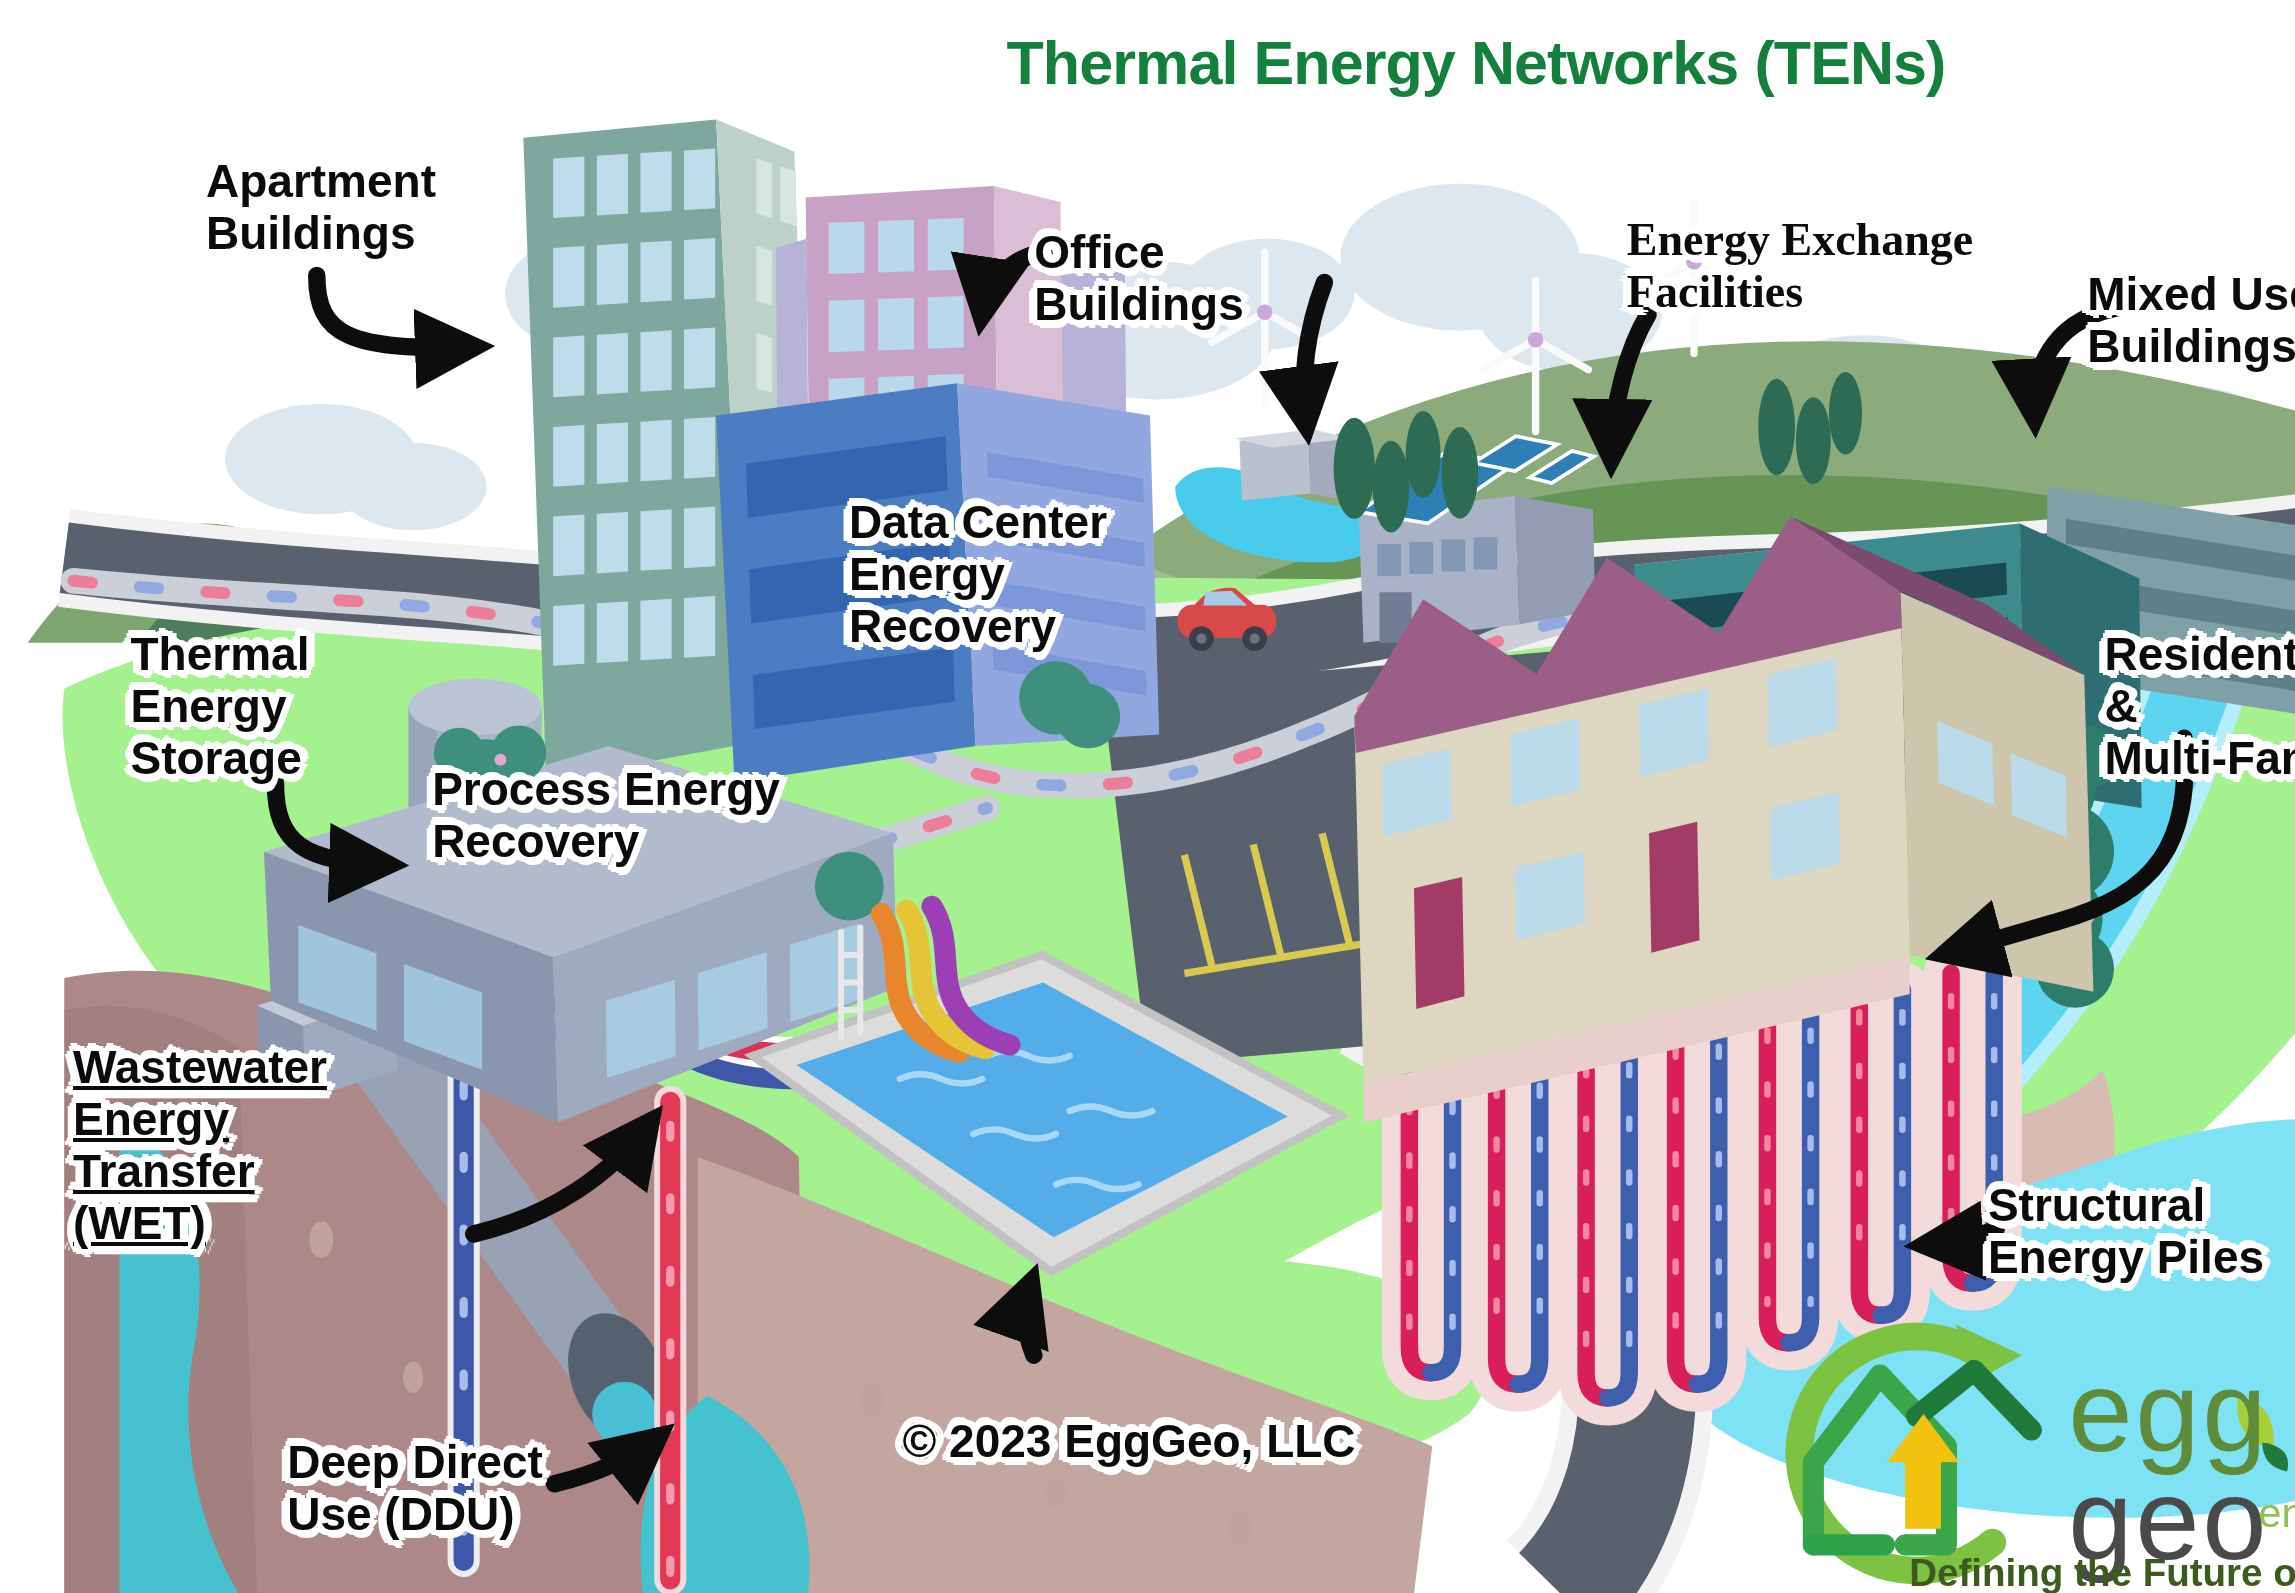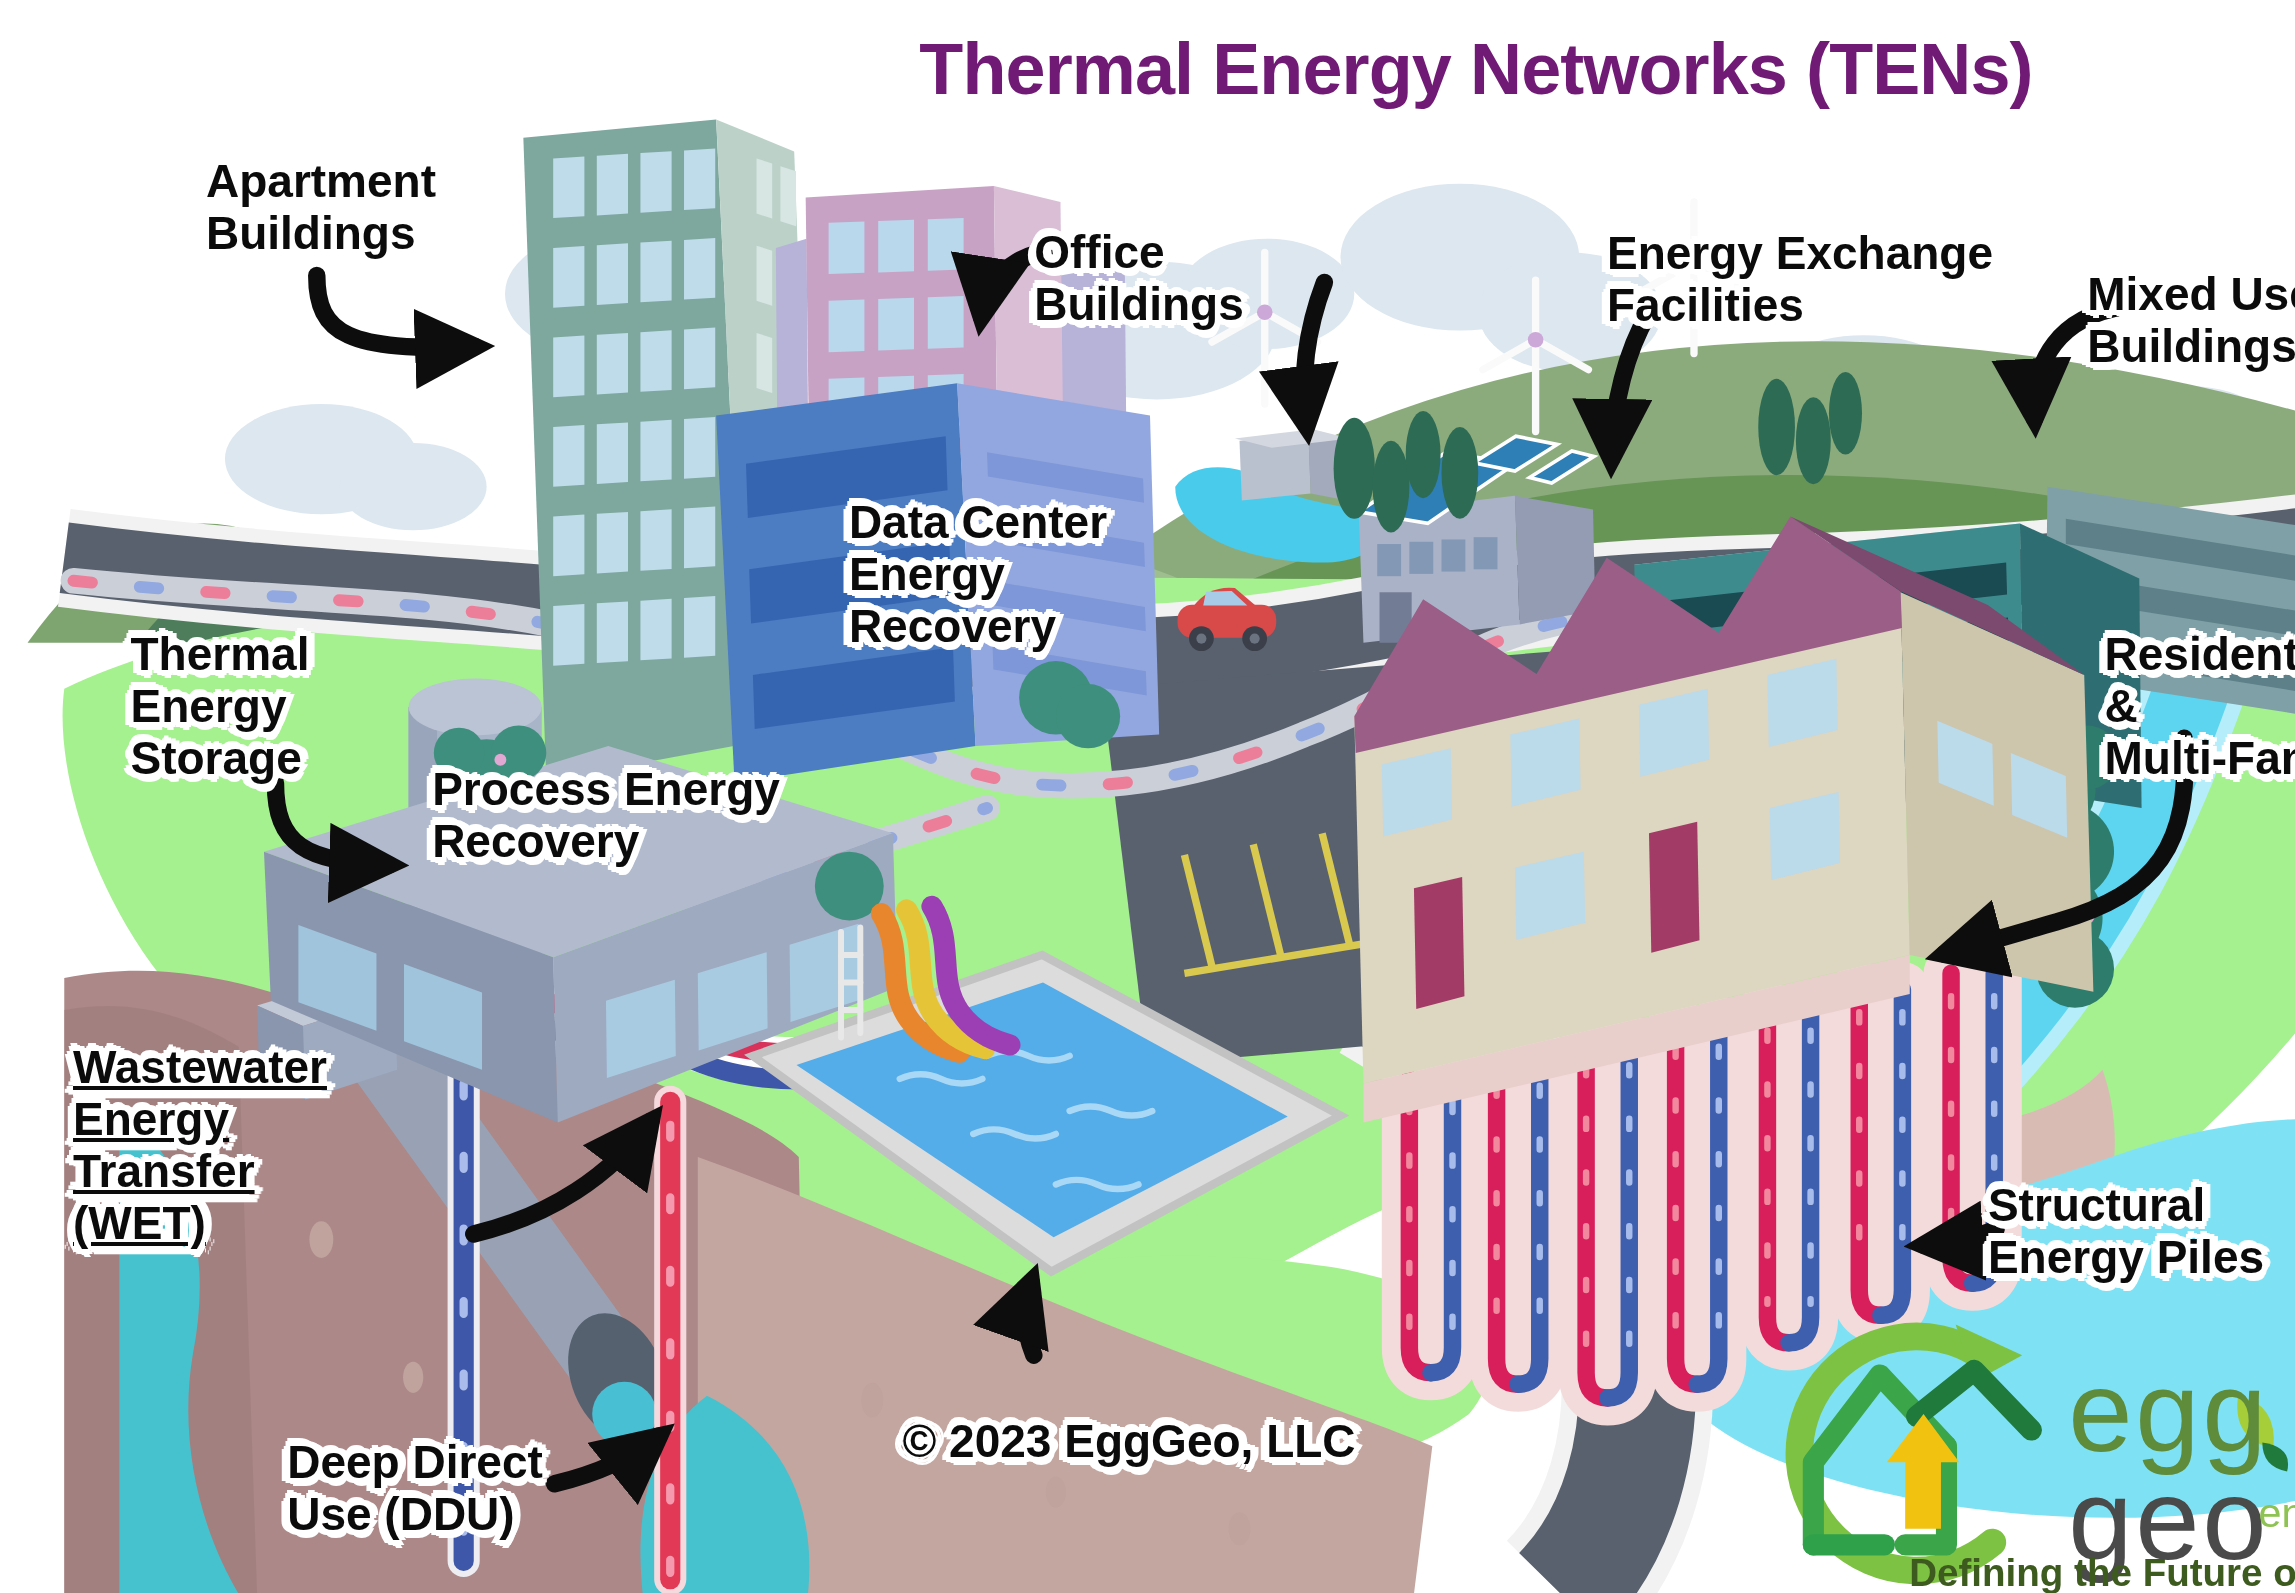--- a/index.html
+++ b/index.html
@@ -1,21 +1,21 @@
 <!DOCTYPE html>
 <html style="font-size:7.3px"><head>
 <meta charset="utf-8">
 <style>
   html,body{margin:0;padding:0;background:#ffffff;}
   body{overflow:hidden;}
   .stage{position:relative;width:2479px;height:1594px;background:#ffffff;
          font-family:"Liberation Sans",sans-serif;overflow:hidden;}
   .scene{position:absolute;left:0;top:0;}
   .title{position:absolute;left:1476px;top:27.5px;transform:translateX(-50%);
-         font-weight:bold;font-size:72px;letter-spacing:-0.9px;color:#701a75;
+         font-weight:bold;font-size:61px;letter-spacing:-0.9px;color:#15803d;
          white-space:nowrap;}
   .lbl{position:absolute;transform:translateX(-50%);text-align:left;
        font-weight:bold;font-size:46px;line-height:1.13;color:#0b0b0b;
        white-space:pre-line;
        text-shadow:
          -6.4px 0 0 #fff,6.4px 0 0 #fff,0 -6.4px 0 #fff,0 6.4px 0 #fff,
          -4.6px -4.6px 0 #fff,4.6px -4.6px 0 #fff,-4.6px 4.6px 0 #fff,4.6px 4.6px 0 #fff,
          -8.3px 2.8px 0 #fff,8.3px -2.8px 0 #fff,2.8px 8.3px 0 #fff,-2.8px -8.3px 0 #fff;}
   .copyright{font-size:46px;}
   .arrows{position:absolute;left:0;top:0;pointer-events:none;}
@@ -513,21 +513,21 @@
     <path d="M1208,3232 C1292,3212 1372,3180 1436,3128"></path>
   </g>
 </svg>
 
 <div class="title">Thermal Energy Networks (TENs)</div>
 
 <div class="lbl" style="left:321px;top:156px;">Apartment
 Buildings</div>
 <div class="lbl" style="left:1139px;top:227px;">Office
 Buildings</div>
-<div class="lbl" style="left:1800px;top:228px;">Energy Exchange
+<div class="lbl" style="left:1800px;top:214px;font-family:Liberation Serif, serif;">Energy Exchange
 Facilities</div>
 <div class="lbl" style="left:2201px;top:269px;">Mixed Use
 Buildings</div>
 <div class="lbl" style="left:978px;top:473px;margin-top:24px;">Data Center
 Energy
 Recovery</div>
 <div class="lbl" style="left:220px;top:629px;">Thermal
 Energy
 Storage</div>
 <div class="lbl" style="left:606px;top:764px;">Process Energy

